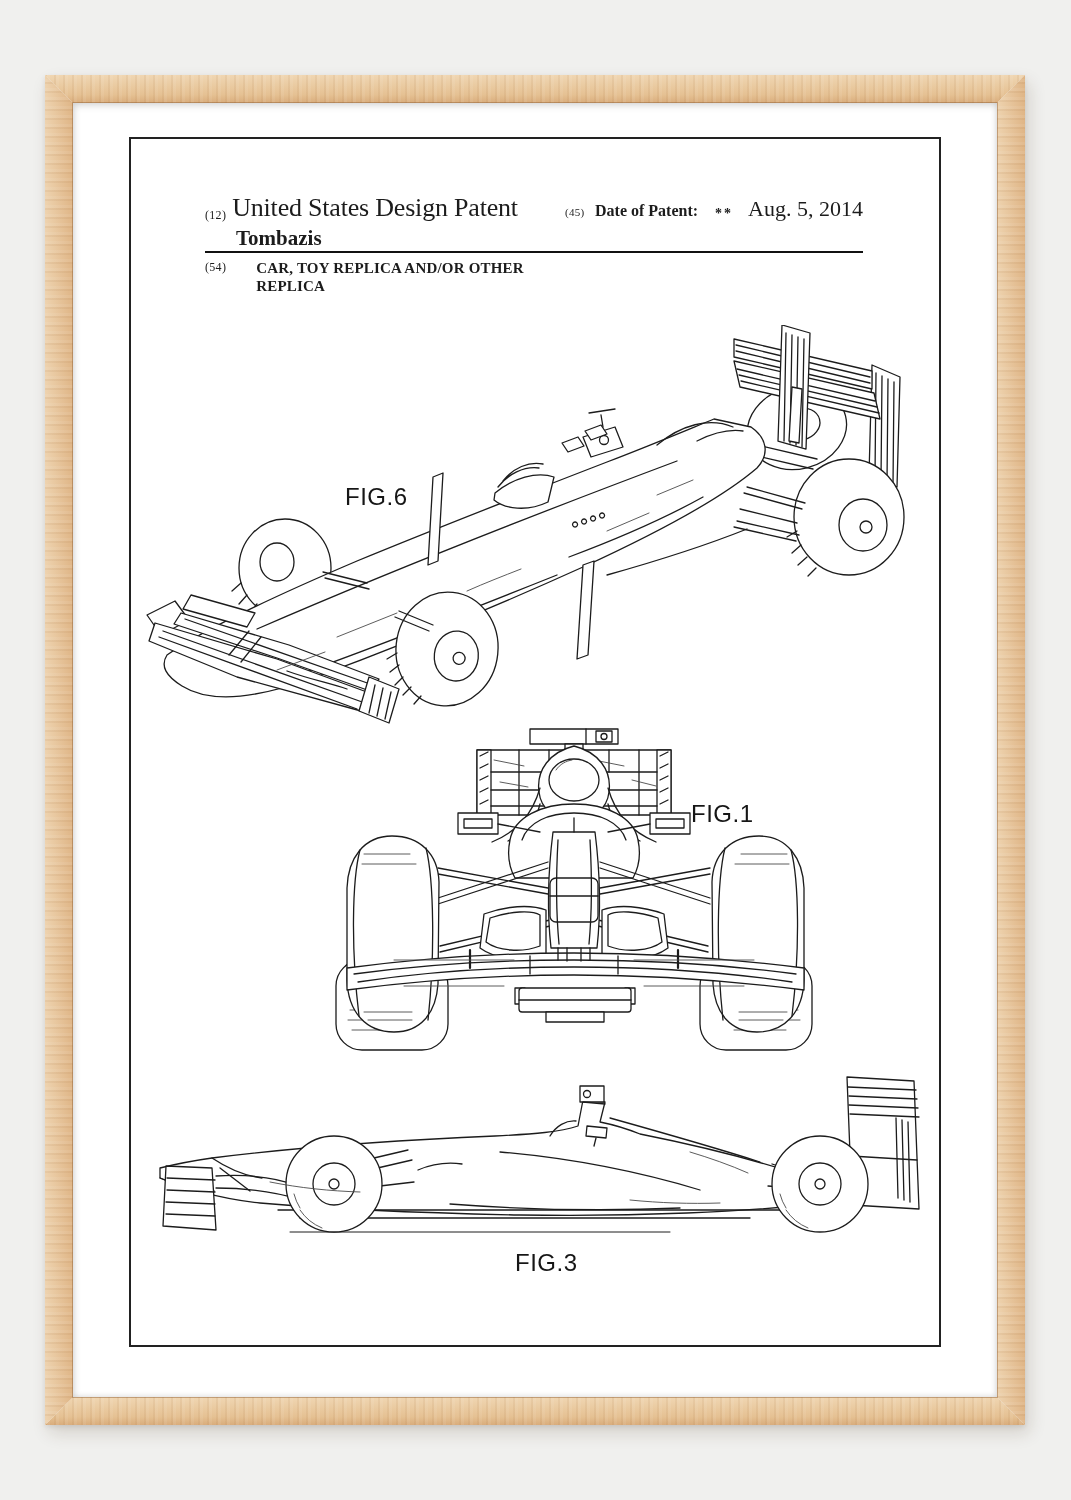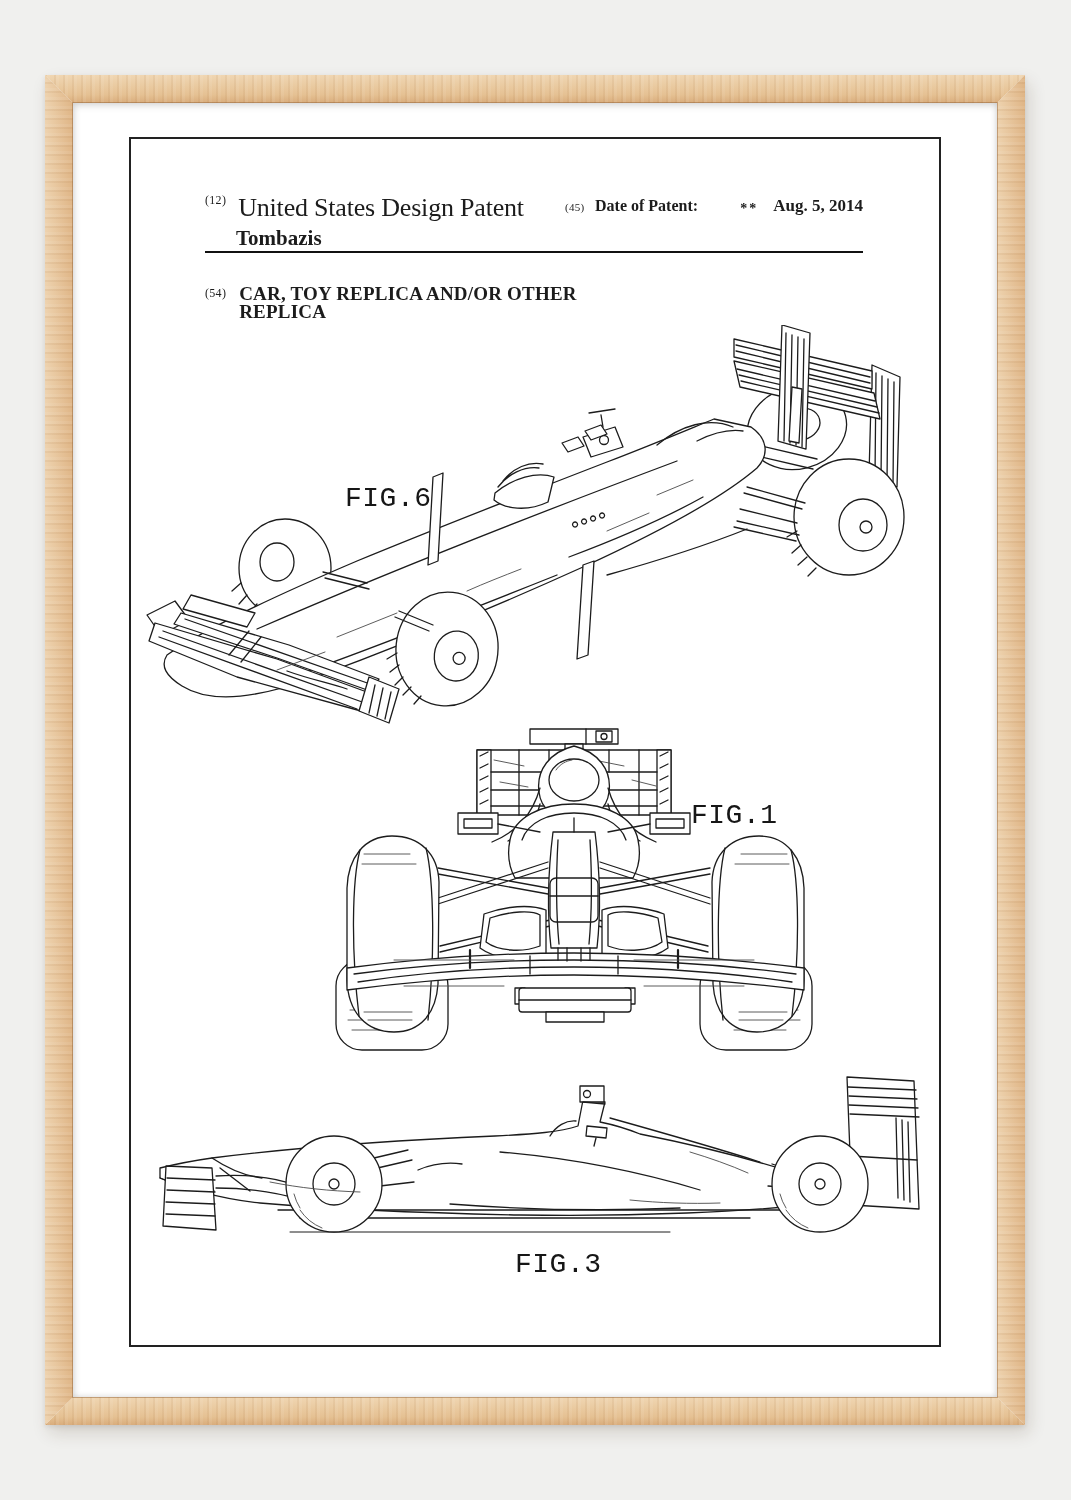--- a/index.html
+++ b/index.html
@@ -32,43 +32,43 @@
   .strip.left,.strip.right{background-image:
     repeating-linear-gradient(0deg,rgba(168,118,70,.10) 0 2px,rgba(255,255,255,.07) 2px 5px,transparent 5px 9px),
     linear-gradient(90deg,#eed3af,#dfb586)}
   .lip{position:absolute;inset:27px;border:1px solid rgba(150,102,58,.5);z-index:3;pointer-events:none}
   .mat{position:absolute;inset:28px;background:var(--mat);z-index:2;
        box-shadow:inset 0 3px 7px rgba(0,0,0,.13),inset 3px 0 6px rgba(0,0,0,.06),inset -2px -2px 5px rgba(0,0,0,.05)}
 
   .sheet{position:absolute;left:56px;top:34px;width:812px;height:1210px;
          background:#fff;border:2px solid #222}
 
-  .h12{position:absolute;left:74px;top:54px;display:flex;align-items:flex-start;gap:12px}
+  .h12{position:absolute;left:74px;top:54px;display:flex;align-items:flex-end;gap:6px}
   .code{font-size:12px;letter-spacing:.3px}
   .doc-title{font-size:26px;font-weight:normal;letter-spacing:-.2px;white-space:nowrap}
   .inventor{position:absolute;left:105px;top:87px;font-size:21px;font-weight:bold}
   .hdr-right{position:absolute;left:434px;top:57px;width:298px}
   .row{display:flex;align-items:baseline}
   .row .code{font-size:11px;width:26px;flex:none}
   .row .lbl{font-size:16px;font-weight:bold;margin-left:4px;white-space:nowrap}
   .row .val{margin-left:auto;font-weight:bold;font-size:20px;white-space:nowrap}
   .row2{margin-top:0}
   .row2 .group{margin-left:auto;display:flex;align-items:baseline;gap:15px}
   .marker{font-size:14px;font-weight:bold;letter-spacing:2px;position:relative;top:2px}
-  .dateval{font-size:17px;font-weight:bold;white-space:nowrap}
+  .dateval{font-size:22px;font-weight:normal;white-space:nowrap}
   .rule{position:absolute;left:74px;top:112px;width:658px;height:2px;background:#111}
-  .sec54{position:absolute;left:74px;top:146px;display:flex;gap:13px}
+  .sec54{position:absolute;left:74px;top:120px;display:flex;gap:30px}
   .sec54 .code{font-size:12px;padding-top:1px}
-  .t54{font-size:19px;font-weight:bold;line-height:18px;letter-spacing:.2px}
+  .t54{font-size:15px;font-weight:bold;line-height:18px;letter-spacing:.2px}
 
   .figwrap{position:absolute}
   #fig6{left:6px;top:186px;width:780px;height:422px}
   #fig1{left:203px;top:581px;width:483px;height:332px}
   #fig3{left:19px;top:921px;width:772px;height:192px}
-  .figlabel{position:absolute;font-family:Liberation Mono, monospace;font-size:28px;
+  .figlabel{position:absolute;font-family:Liberation Sans, sans-serif;font-size:24px;
             color:#161616;letter-spacing:.5px;white-space:nowrap}
   #lab6{left:214px;top:344px}
   #lab1{left:560px;top:661px}
   #lab3{left:384px;top:1110px}
 
   svg{display:block;width:100%;height:100%}
   .ln{stroke:#1c1c1c;fill:none;stroke-width:1.3;stroke-linejoin:round;stroke-linecap:round}
   .wh{fill:#fff}
   .sh{stroke:#4a4a4a;stroke-width:.9;fill:none}
 </style>

